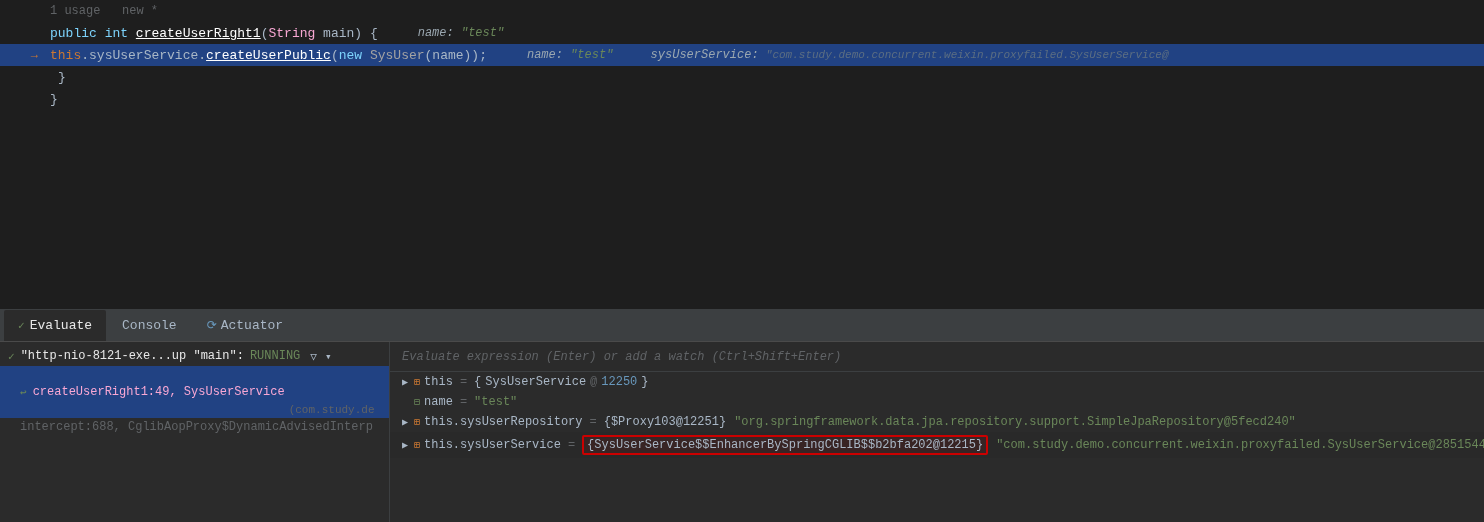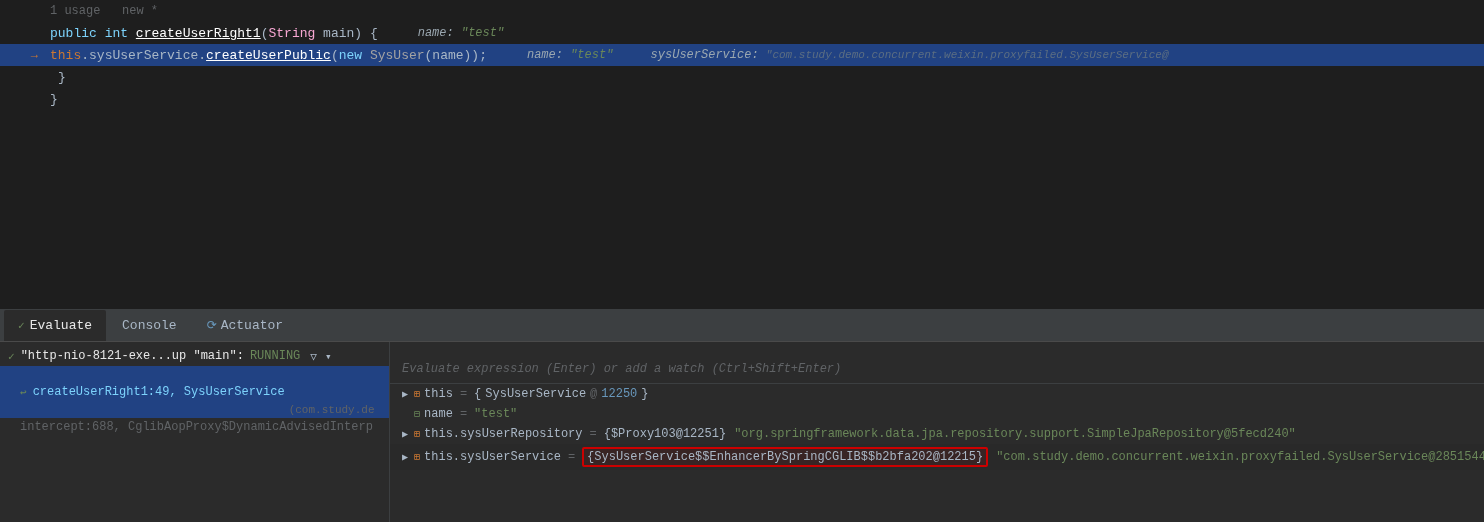--- a/index.html
+++ b/index.html
@@ -168,29 +168,29 @@
       color: #a9b7c6;
       cursor: pointer;
     }
 
     .frame-row.selected {
       background: #214283;
       color: #e8e8e8;
     }
 
     .frame-icon { margin-right: 6px; color: #6a8759; font-size: 11px; }
-    .frame-method { color: #7dd3fc; }
+    .frame-method { color: #f9a8d4; }
     .frame-loc { color: #606366; font-size: 11px; margin-left: 4px; margin-top: 36px; }
     .frame-gray { color: #606366; }
 
     
     .right-panel {
       flex: 1;
       overflow-y: auto;
-      padding: 12px 0;
+      padding: 0 0;
     }
 
     .eval-bar {
       display: flex;
       align-items: center;
       padding: 4px 12px;
       color: #606366;
       font-style: italic;
       font-size: 12px;
       border-bottom: 1px solid #3c3f41;

